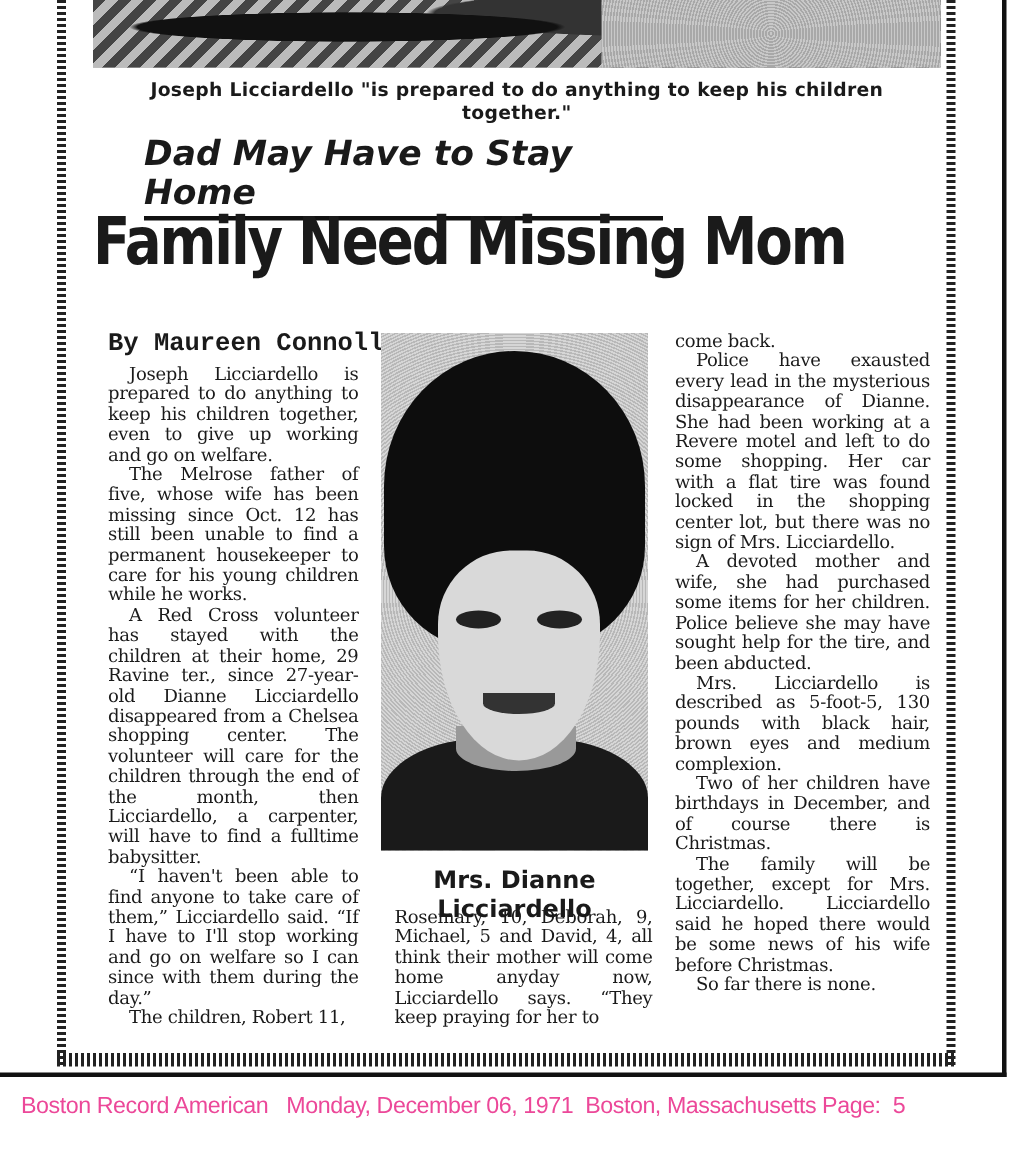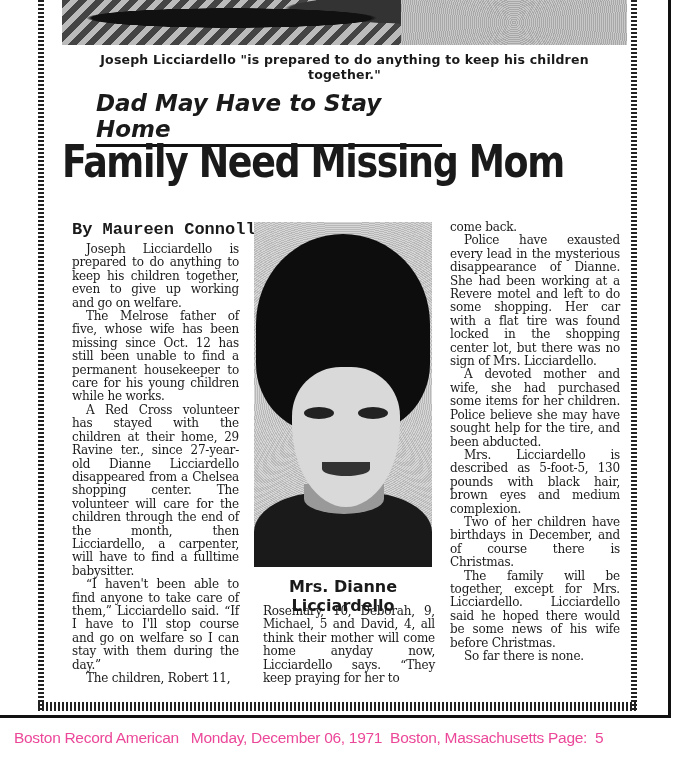--- a/index.html
+++ b/index.html
@@ -105,21 +105,21 @@
 
 <div class="subhead">Dad May Have to Stay Home</div>
 <div class="headline">Family Need Missing Mom</div>
 
 <div class="byline">By Maureen Connolly</div>
 
 <div class="col col1">
   <p>Joseph Licciardello is prepared to do anything to keep his children together, even to give up working and go on welfare.</p>
   <p>The Melrose father of five, whose wife has been missing since Oct. 12 has still been unable to find a permanent housekeeper to care for his young children while he works.</p>
   <p>A Red Cross volunteer has stayed with the children at their home, 29 Ravine ter., since 27-year-old Dianne Licciardello disappeared from a Chelsea shopping center. The volunteer will care for the children through the end of the month, then Licciardello, a carpenter, will have to find a fulltime babysitter.</p>
-  <p>“I haven't been able to find anyone to take care of them,” Licciardello said. “If I have to I'll stop course and go on welfare so I can stay with them during the day.”</p>
+  <p>“I haven't been able to find anyone to take care of them,” Licciardello said. “If I have to I'll stop working and go on welfare so I can since with them during the day.”</p>
   <p>The children, Robert 11,</p>
 </div>
 
 <div class="portrait">
   <div class="hair"></div>
   <div class="body"></div>
   <div class="collar"></div>
   <div class="face">
     <div class="eye l"></div>
     <div class="eye r"></div>

